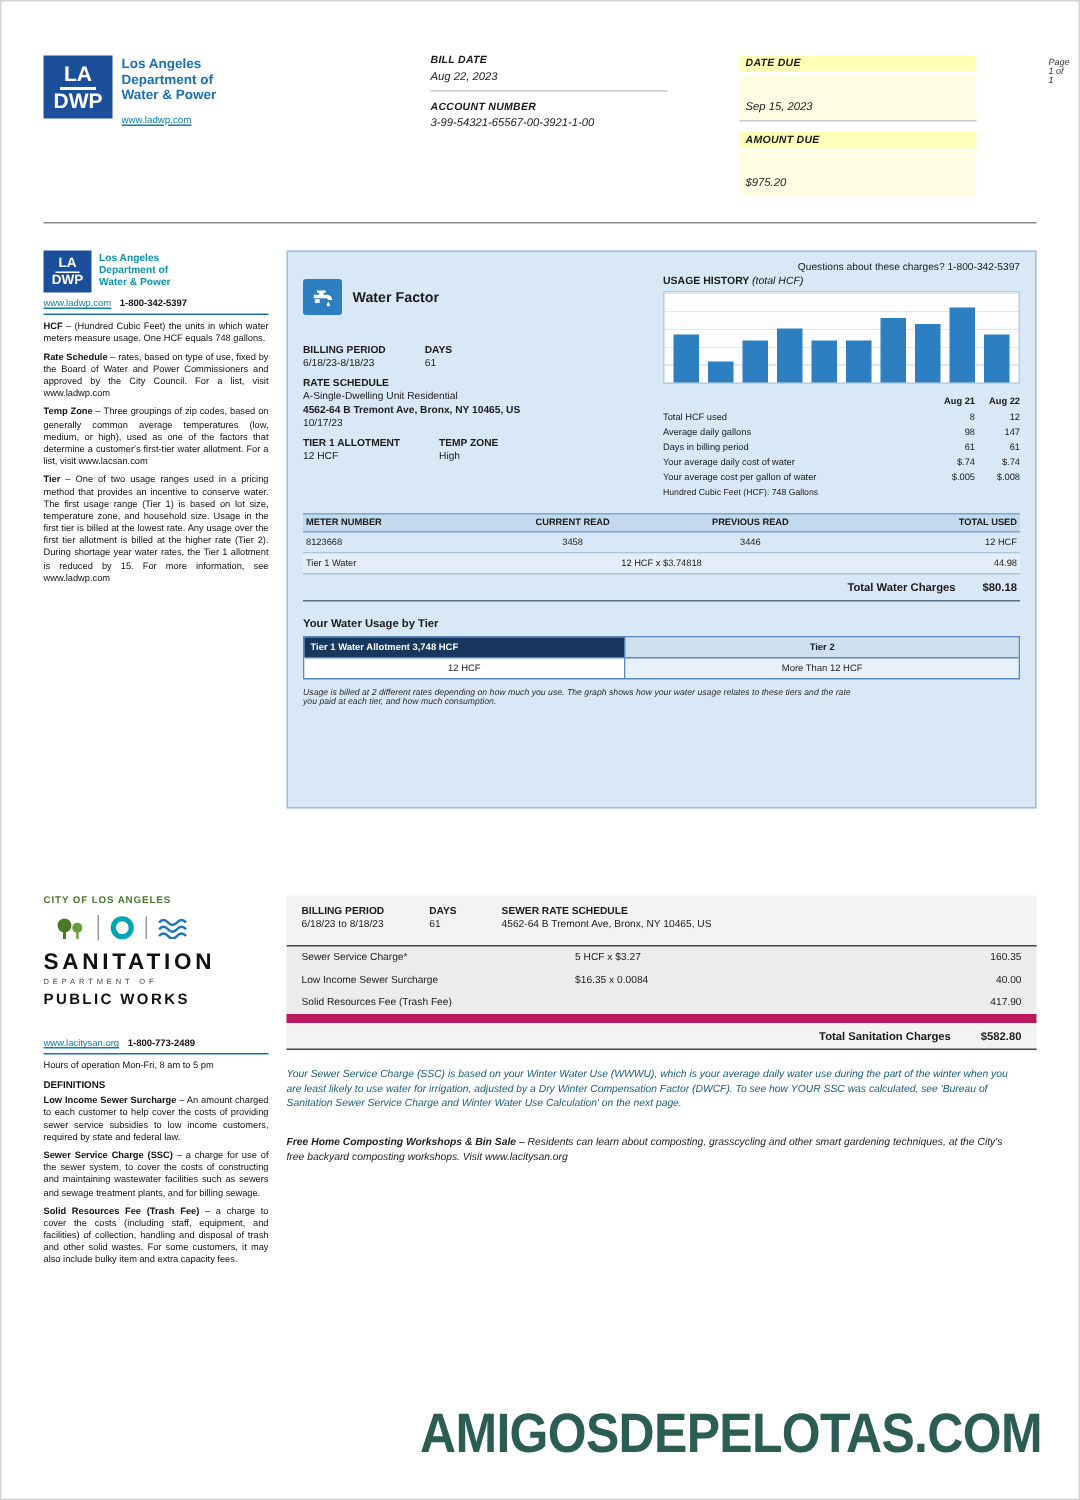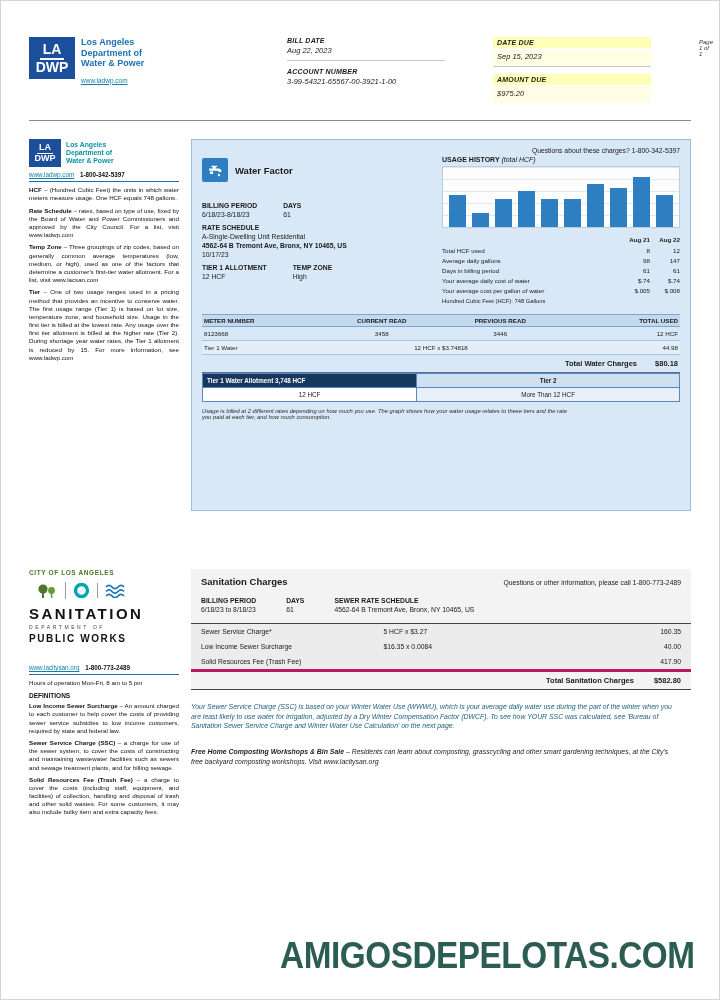--- a/index.html
+++ b/index.html
@@ -17,21 +17,21 @@
   .logo .l1 { border-bottom:2px solid #fff; padding:0 3px 1px; }
   .org-line { color:#1b6fb5; font-size:9px; font-weight:bold; line-height:1.18; }
   .site { color:var(--link-teal,#0e7fa6); font-size:6.5px; text-decoration:underline; display:inline-block; margin-top:4px; }
 
   .meta { display:flex; flex:1; gap:48px; padding-left:62px;font-style:italic; }
   .meta-col { width:158px; flex:none; }
   .meta-label { font-weight:bold; font-size:7px; letter-spacing:.2px; }
   .meta-value { font-size:7.5px; margin:2px 0 7px; border-bottom:1px solid #c8c8c8; padding-bottom:5px; }
   .meta-col .meta-value:last-child { border-bottom:none; }
   .yellow { background:var(--highlight-yellow,#ffffb8); padding:2px 4px; }
-  .yellow-light { background:#fffde4; padding:2px 4px 5px; }
+  .yellow-light { background:#fffde4; padding:16px 4px 5px; }
   .page-num { margin-left:auto; font-size:6px; color:#333; padding-top:2px; }
 
   .rule { border-top:1px solid #8a8a8a; margin:10px 28px 0; }
 
   
   .sec { display:flex; gap:12px; padding:0 28px; }
   .side { width:150px; flex:none; font-size:6.2px; line-height:1.32; color:#111; }
   .side p { margin-bottom:4px; text-align:justify; }
   .side .term { font-weight:bold; }
   .side-contact { border-bottom:1px solid #1b6fb5; padding-bottom:2px; margin:4px 0 4px; font-size:6.3px; }
@@ -115,21 +115,21 @@
   .san-top { background:#f3f3f3; padding:7px 10px 10px; }
   .san-head { display:flex; justify-content:space-between; align-items:baseline; margin-bottom:10px; }
   .san-title { font-size:9.5px; font-weight:bold; }
   .san-q { font-size:6.8px; }
   .san-meta { display:flex; gap:30px; }
   .san-meta .plabel { margin-top:0; }
   .san-rows { border-top:1px solid #444; background:#ececec; }
   .san-row { display:flex; padding:4px 10px; }
   .san-row .n { width:38%; } .san-row .c { width:28%; } .san-row .a { flex:1; text-align:right; }
   .san-total { display:flex; justify-content:flex-end; gap:20px; font-weight:bold; font-size:7.5px;
-               border-top:3px solid #be185d; border-bottom:1px solid #444; padding:4px 10px; background:#f3f3f3; }
+               border-top:6px solid #be185d; border-bottom:1px solid #444; padding:4px 10px; background:#f3f3f3; }
   .ssc-note { font-style:italic; color:#1b5e7a; font-size:6.9px; margin:12px 10px 0 0; line-height:1.4; }
   .compost { font-style:italic; color:#222; font-size:6.9px; margin:16px 10px 0 0; line-height:1.4; }
   .compost .term { font-weight:bold; }
 
   .watermark { position:absolute; right:24px; bottom:22px; font-size:37px; font-weight:bold;
                color:var(--watermark-green,#2b5d53); letter-spacing:-.5px; transform:scaleX(.9); transform-origin:right bottom; }
 </style>
 </head>
 <body>
 
@@ -312,20 +312,21 @@
           <div class="c1">Tier 1 Water</div>
           <div class="c2">12 HCF x $3.74818</div>
           <div class="c3">44.98</div>
         </div>
         <div class="total-row">
           <span>Total Water Charges</span>
           <span>$80.18</span>
         </div>
       </div>
 
+      <div class="tier-title">Your Water Usage by Tier</div>
       <div class="tier-table">
         <div class="tier-row hd">
           <div class="t1">Tier 1 Water Allotment 3,748 HCF</div>
           <div class="t2">Tier 2</div>
         </div>
         <div class="tier-row vl">
           <div class="t1">12 HCF</div>
           <div class="t2">More Than 12 HCF</div>
         </div>
       </div>
@@ -378,24 +379,20 @@
         <span>– a charge for use of the sewer system, to cover the costs of constructing and maintaining wastewater facilities such as sewers and sewage treatment plants, and for billing sewage.</span>
       </p>
       <p>
         <span class="term">Solid Resources Fee (Trash Fee)</span>
         <span>– a charge to cover the costs (including staff, equipment, and facilities) of collection, handling and disposal of trash and other solid wastes. For some customers, it may also include bulky item and extra capacity fees.</span>
       </p>
     </aside>
 
     <div class="san-main">
       <div class="san-top">
-        <div class="san-head">
-          <span class="san-title">Sanitation Charges</span>
-          <span class="san-q">Questions or other information, please call 1-800-773-2489</span>
-        </div>
         <div class="san-meta">
           <div>
             <div class="plabel">BILLING PERIOD</div>
             <div class="pval">6/18/23 to 8/18/23</div>
           </div>
           <div>
             <div class="plabel">DAYS</div>
             <div class="pval">61</div>
           </div>
           <div>

